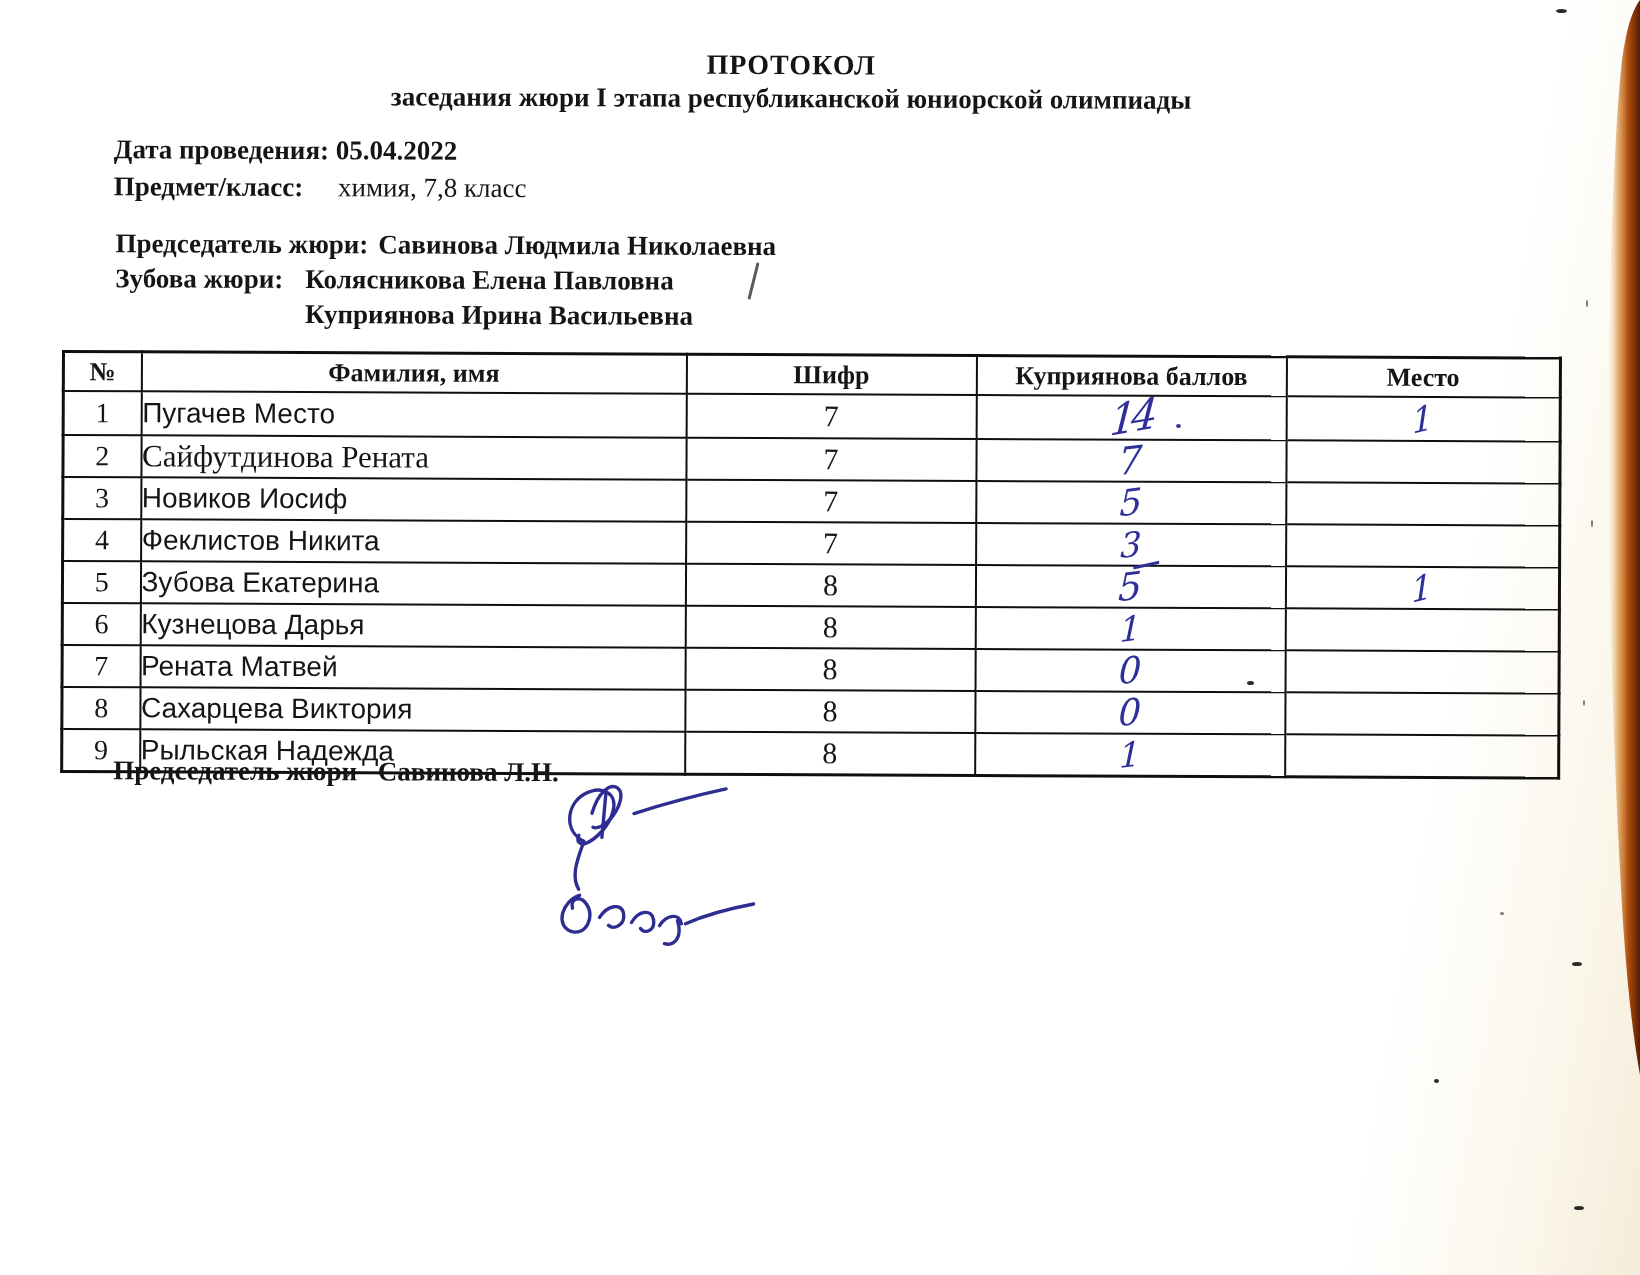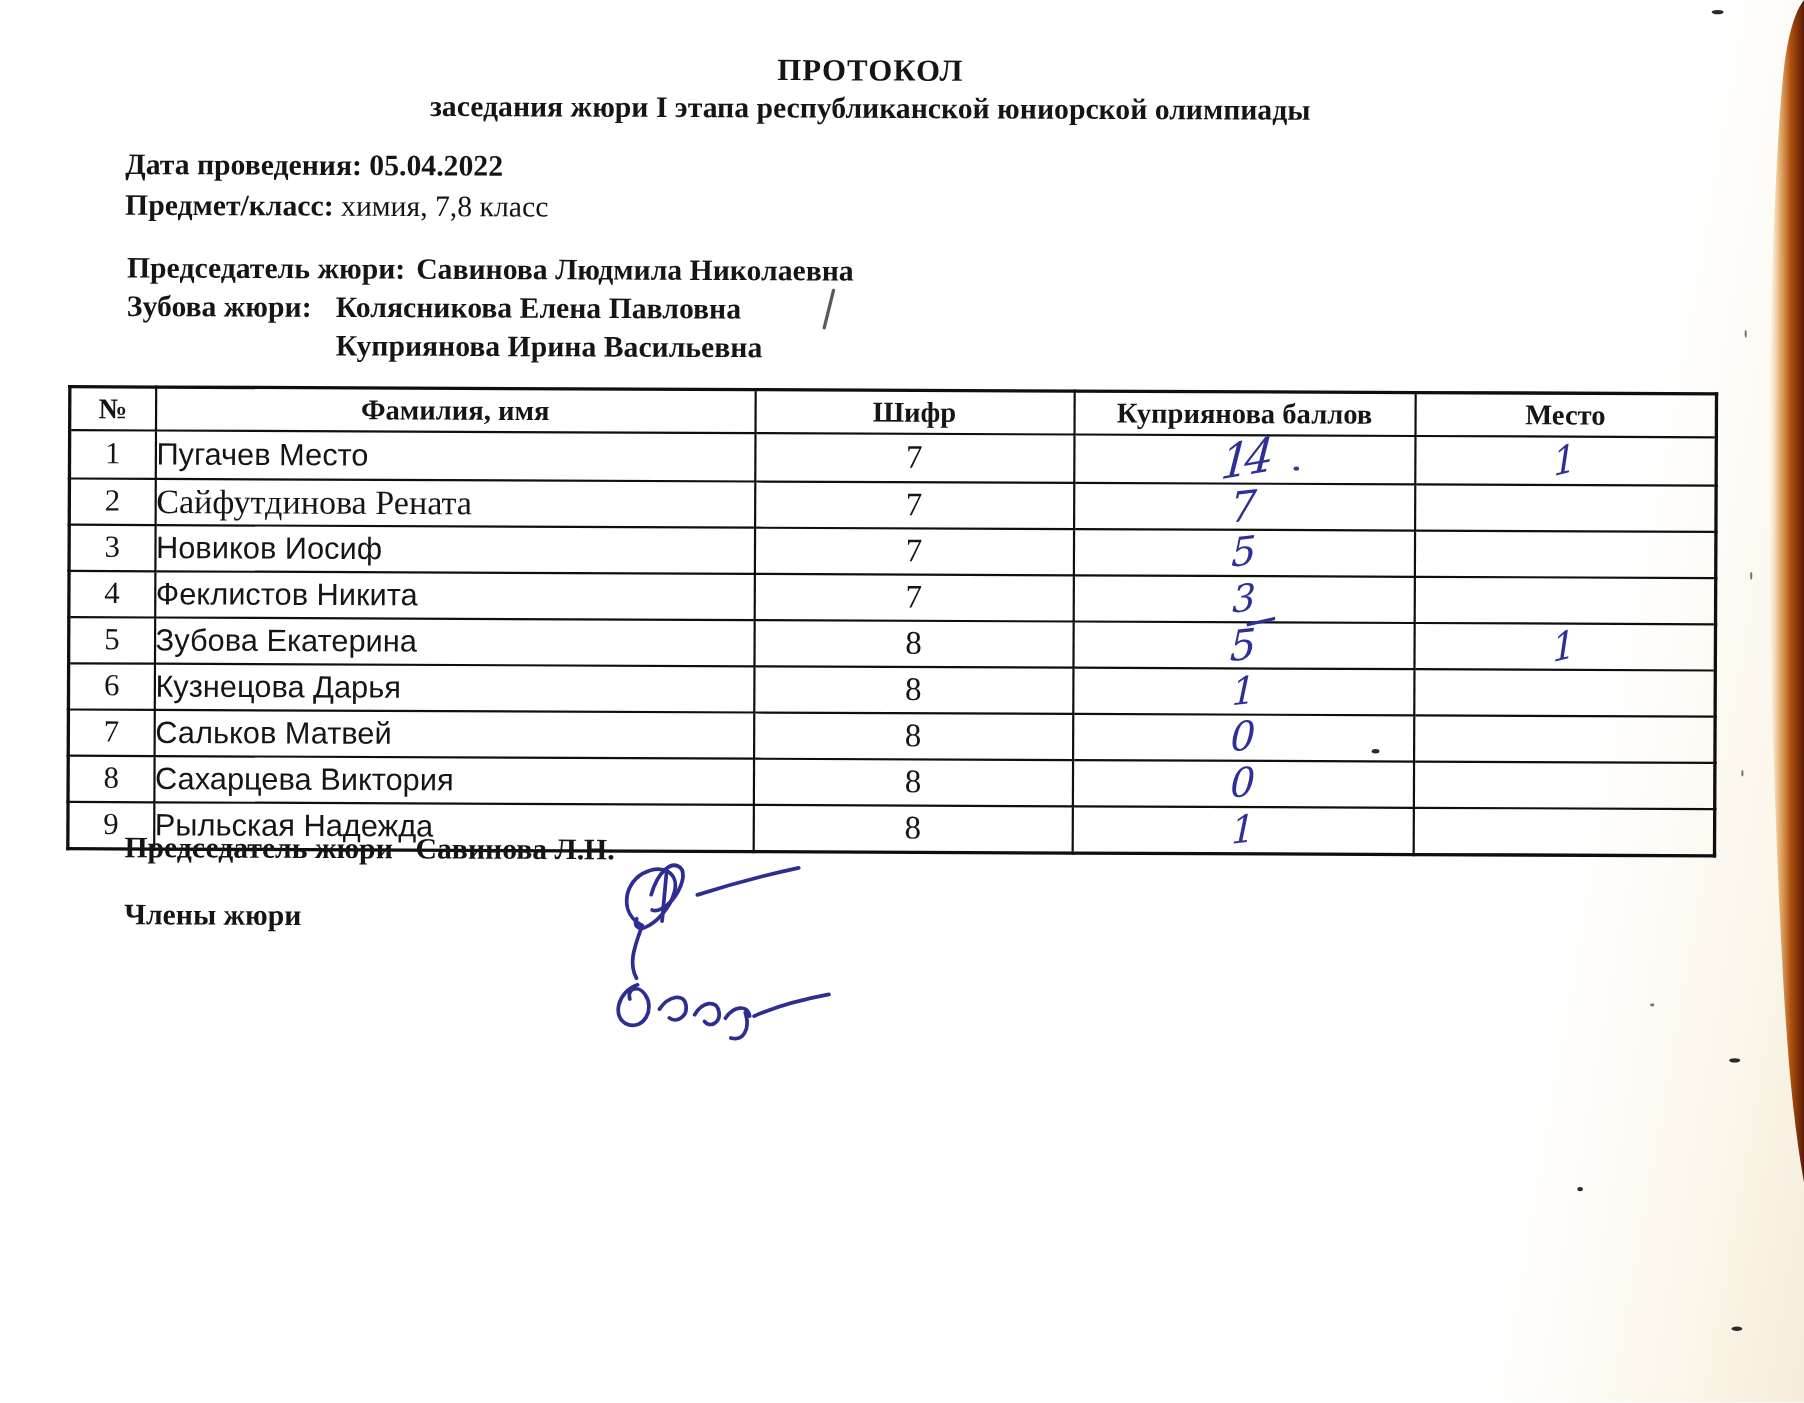--- a/index.html
+++ b/index.html
@@ -11,21 +11,21 @@
   .page{position:absolute;inset:0;text-decoration:underline;}
   .content{position:absolute;inset:0;transform:rotate(0.25deg);transform-origin:60px 350px;}
 
   
   .doc-header{position:absolute;top:46px;left:30px;width:1520px;text-align:center;}
   .doc-title{font-size:28px;font-weight:bold;letter-spacing:1px;}
   .doc-subtitle{font-size:27px;font-weight:bold;margin-top:2px;}
 
   
   .meta{position:absolute;left:113px;top:131px;font-size:27px;font-weight:bold;line-height:37px;white-space:nowrap;}
-  .meta .val-normal{font-weight:normal;}
+  .meta .val-normal{font-weight:normal;margin-left:28px;}
 
   
   .jury{position:absolute;left:115px;top:226px;font-size:27px;font-weight:bold;line-height:35px;white-space:nowrap;}
   .jury-row{display:flex;}
   .jury-label-1{margin-right:10px;}
   .jury-label-2{width:190px;}
   .jury-member-2{margin-left:190px;}
 
   
   table.results{
@@ -175,21 +175,21 @@
   <tr>
     <td class="c-num"><span>6</span></td>
     <td class="c-name"><span>Кузнецова Дарья</span></td>
     <td class="c-cipher"><span>8</span></td>
     <td class="c-score"><span class="hand hand-score">1</span></td>
     <td class="c-place"><span class="hand hand-place"></span></td>
   </tr>
 
   <tr>
     <td class="c-num"><span>7</span></td>
-    <td class="c-name"><span>Сальков Матвей</span></td>
+    <td class="c-name"><span>Рената Матвей</span></td>
     <td class="c-cipher"><span>8</span></td>
     <td class="c-score"><span class="hand hand-score">0</span></td>
     <td class="c-place"><span class="hand hand-place"></span></td>
   </tr>
 
   <tr>
     <td class="c-num"><span>8</span></td>
     <td class="c-name"><span>Сахарцева Виктория</span></td>
     <td class="c-cipher"><span>8</span></td>
     <td class="c-score"><span class="hand hand-score">0</span></td>
@@ -205,21 +205,20 @@
   </tr>
 </tbody>
     </table>
 
     <div class="f-chair">
       <span>Председатель жюри</span><span class="gap"></span>
       <span>Савинова Л.Н.</span>
     </div>
 
     <div class="f-members">
-      <div class="f-members-label">Члены жюри</div>
     </div>
 
     <svg class="signatures" width="240" height="170" viewBox="0 0 240 170">
       <g fill="none" stroke="#2d2d92" stroke-width="3.4" stroke-linecap="round">
         <path d="M34,64 C14,54 16,28 34,17 C52,7 68,16 63,34 C59,49 46,62 36,66 C30,68 26,64 29,58"></path>
         <path d="M42,36 C48,15 60,5 68,11 C74,16 70,30 61,41 C55,48 47,52 43,50"></path>
         <path d="M56,14 L52,60"></path>
         <path d="M84,36 C112,27 144,18 176,11"></path>
         <path d="M33,67 C26,86 22,100 29,112"></path>
         <path d="M30,118 C12,124 6,148 21,154 C36,159 46,140 37,127 C31,118 20,121 23,131"></path>

